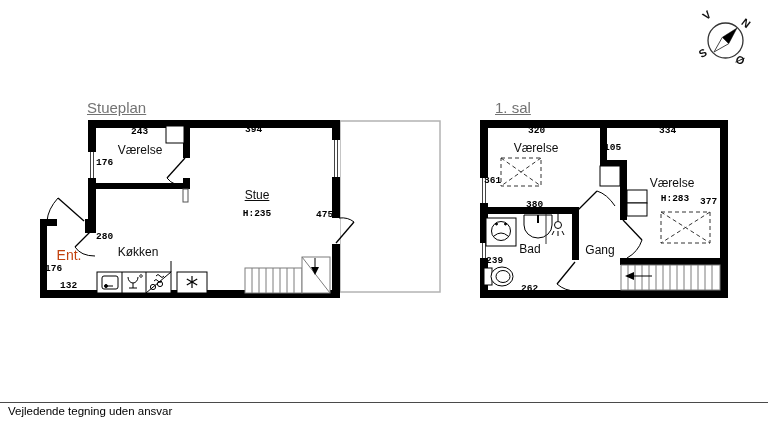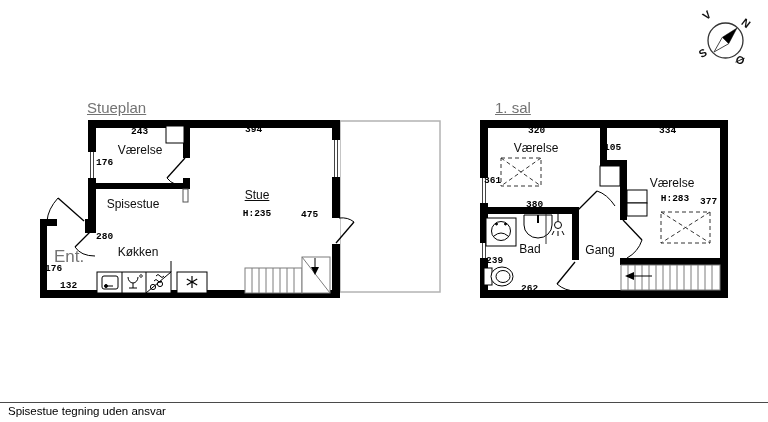--- a/index.html
+++ b/index.html
@@ -2,21 +2,21 @@
 <html><head>
 <meta charset="utf-8">
 <style>
   html,body{margin:0;padding:0;background:#fff;}
   #stage{position:relative;width:768px;height:422px;background:#fff;overflow:hidden;
          font-family:"Liberation Sans",sans-serif;color:#0d0d0d;}
   #plan-svg{position:absolute;left:0;top:0;}
   .lbl{position:absolute;white-space:nowrap;}
   .title{font-size:15px;color:#737373;text-decoration:underline;}
   .room{font-size:12px;text-align:center;color:#0d0d0d;}
-  .room-sm{font-size:17px;text-align:center;color:#737373;}
+  .room-sm{font-size:14px;text-align:center;color:#c2410c;}
   .dim{font-size:9.5px;font-weight:700;color:#000;font-family:Liberation Mono, monospace;}
   .ctr{text-align:center;}
   .compass-letter{position:absolute;font-size:11px;font-weight:700;color:#111;}
   #footer-rule{position:absolute;left:0;top:402px;width:768px;border-top:1px solid #4a4a4a;}
   #footer-note{position:absolute;left:8px;top:405px;font-size:11.5px;color:#000;}
 </style>
 </head>
 <body>
 
 <div id="stage">
@@ -218,24 +218,23 @@
     <polygon points="737,28 728.7,43.7 722.3,37.3" fill="#000" stroke="#000" stroke-width="0.5"></polygon>
     <polygon points="728.7,43.7 714,52 722.3,37.3" fill="#ffffff" stroke="#333" stroke-width="0.9"></polygon>
   </g>
 </svg>
 
 <div class="lbl title" style="left:87px;top:99px;">Stueplan</div>
 <div class="lbl dim" style="left:131px;top:126px;">243</div>
 <div class="lbl dim" style="left:245px;top:124px;">394</div>
 <div class="lbl dim" style="left:96px;top:157px;">176</div>
 <div class="lbl room" style="left:104px;top:143px;width:72px;">Værelse</div>
-<div class="lbl room" style="left:93px;top:197px;width:80px;">Spisestue</div>
 <div class="lbl room" style="left:227px;top:188px;width:60px;text-decoration:underline;">Stue</div>
 <div class="lbl dim ctr" style="left:227px;top:208px;width:60px;">H:235</div>
-<div class="lbl dim" style="left:301px;top:209px;">475</div>
+<div class="lbl dim" style="left:316px;top:209px;">475</div>
 <div class="lbl dim" style="left:96px;top:231px;">280</div>
 <div class="lbl room-sm" style="left:48px;top:247px;width:42px;">Ent.</div>
 <div class="lbl dim" style="left:45px;top:263px;">176</div>
 <div class="lbl dim" style="left:60px;top:280px;">132</div>
 <div class="lbl room" style="left:101px;top:245px;width:74px;">Køkken</div>
 
 <div class="lbl title" style="left:463px;top:99px;margin-left:32px;">1. sal</div>
 <div class="lbl dim" style="left:528px;top:125px;">320</div>
 <div class="lbl dim" style="left:659px;top:125px;">334</div>
 <div class="lbl dim" style="left:604px;top:142px;">105</div>
@@ -249,15 +248,15 @@
 <div class="lbl dim" style="left:486px;top:255px;">239</div>
 <div class="lbl dim" style="left:521px;top:283px;">262</div>
 <div class="lbl room" style="left:574px;top:243px;width:52px;">Gang</div>
 
 <div class="compass-letter" style="left:703px;top:9px;transform:rotate(-38deg);">V</div>
 <div class="compass-letter" style="left:742px;top:17px;transform:rotate(38deg);">N</div>
 <div class="compass-letter" style="left:699px;top:47px;transform:rotate(-30deg);">S</div>
 <div class="compass-letter" style="left:736px;top:54px;transform:rotate(30deg);">Ø</div>
 
 <div id="footer-rule"></div>
-<div id="footer-note" class="lbl">Spisestue tegning uden ansvar</div>
+<div id="footer-note" class="lbl">Vejledende tegning uden ansvar</div>
 
 </div>
 
 </body></html>

